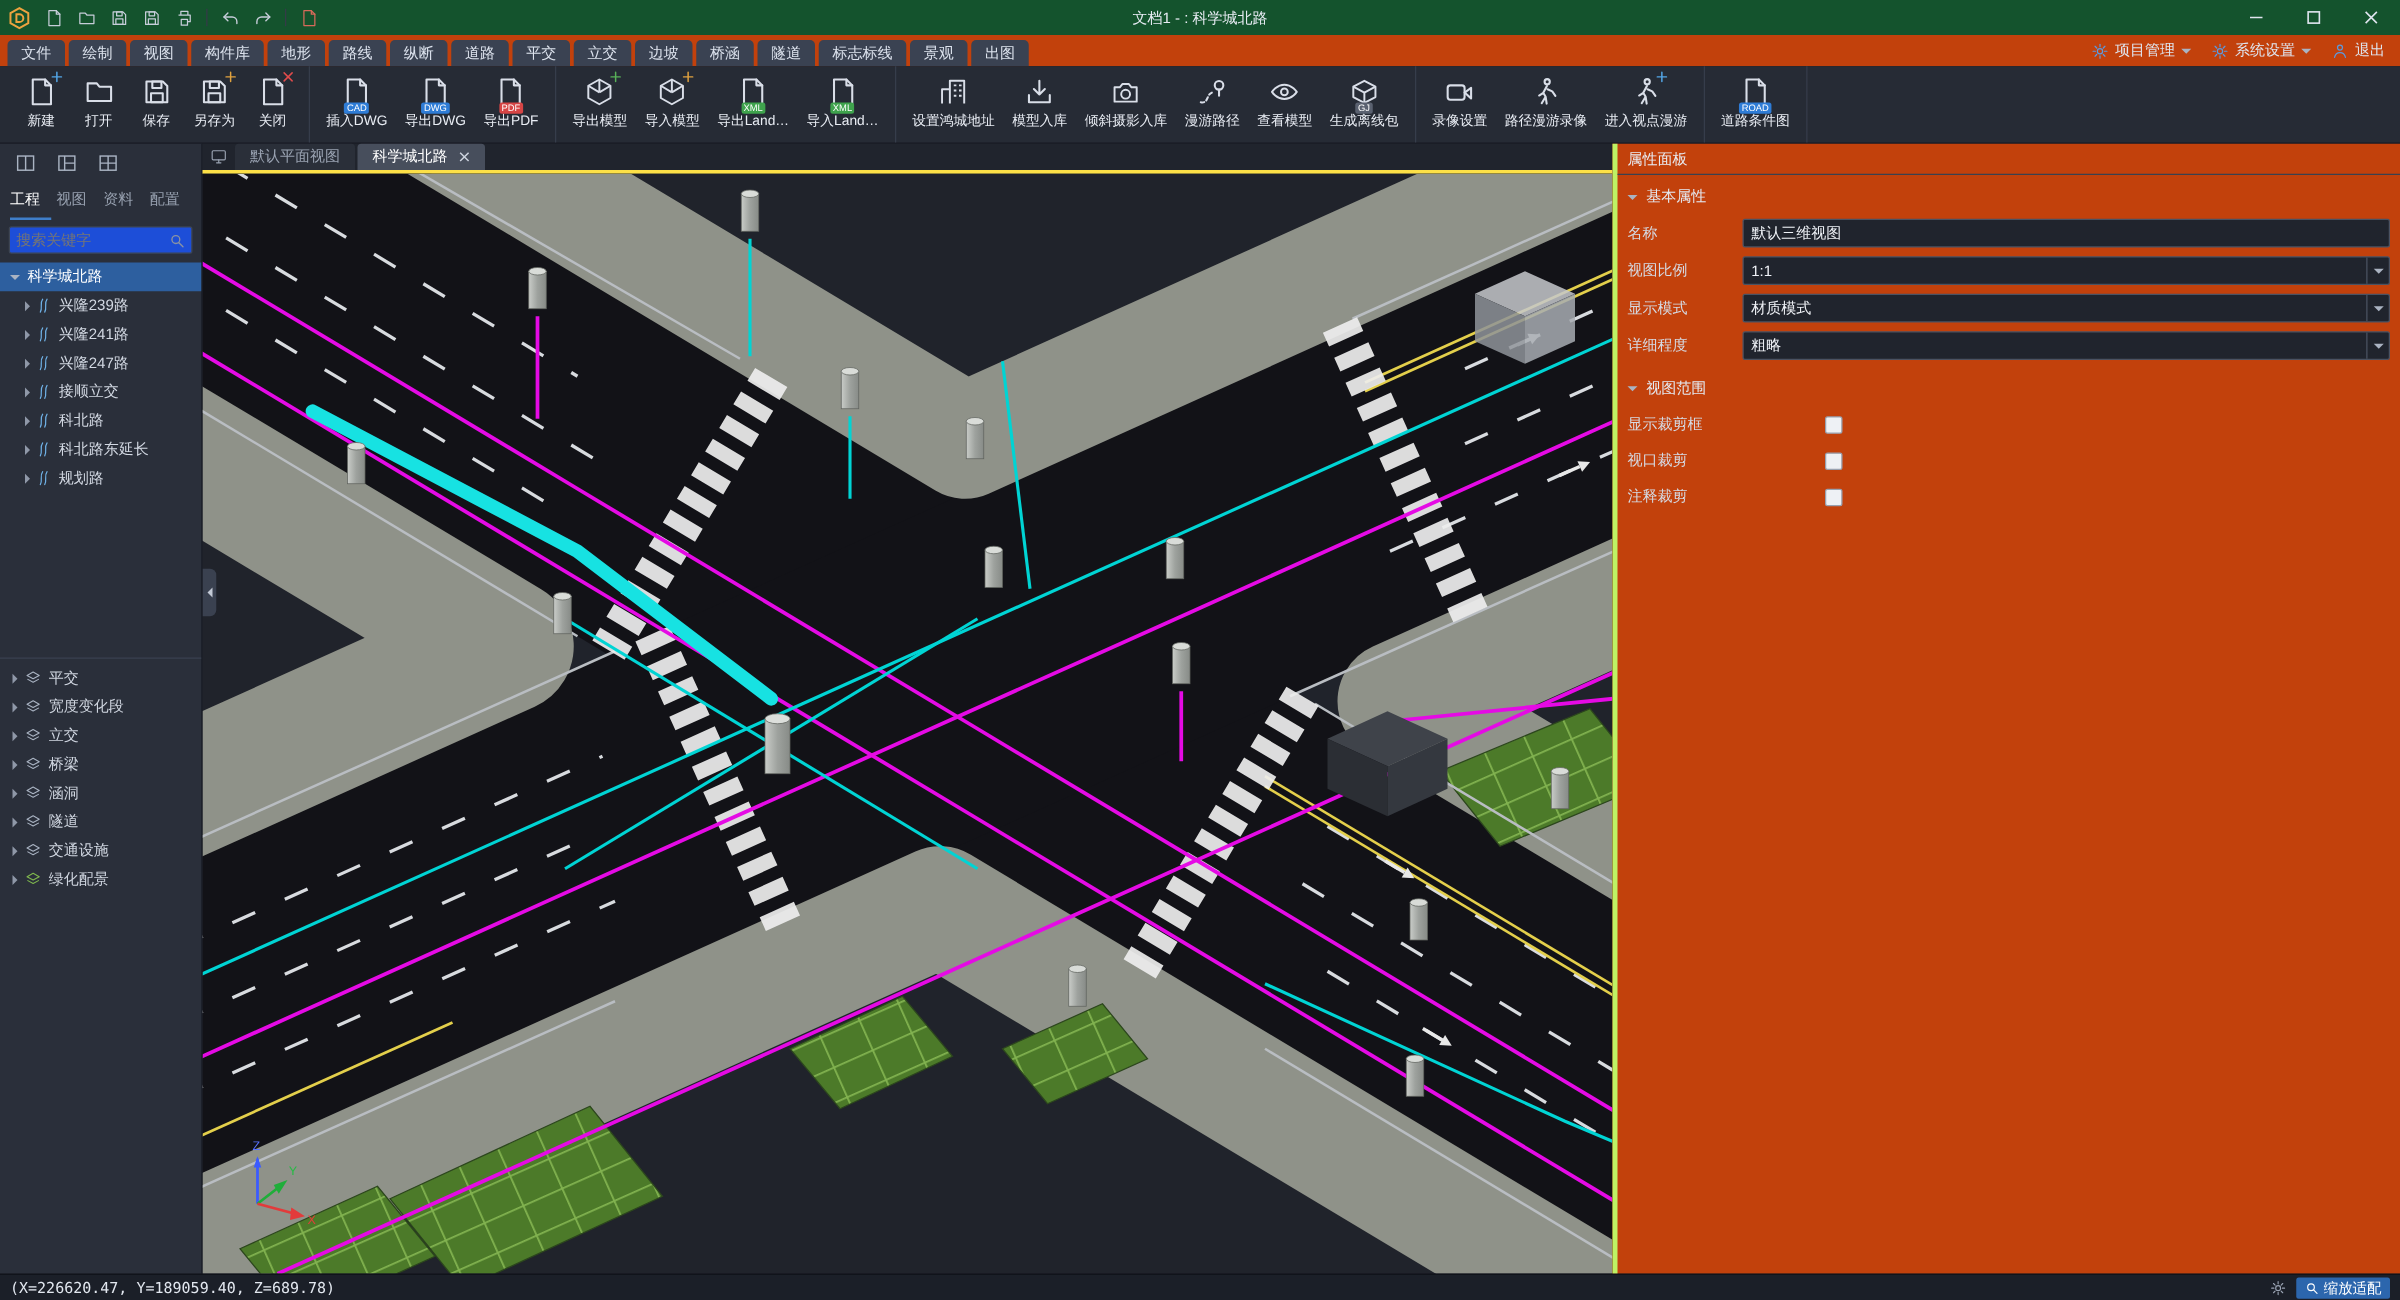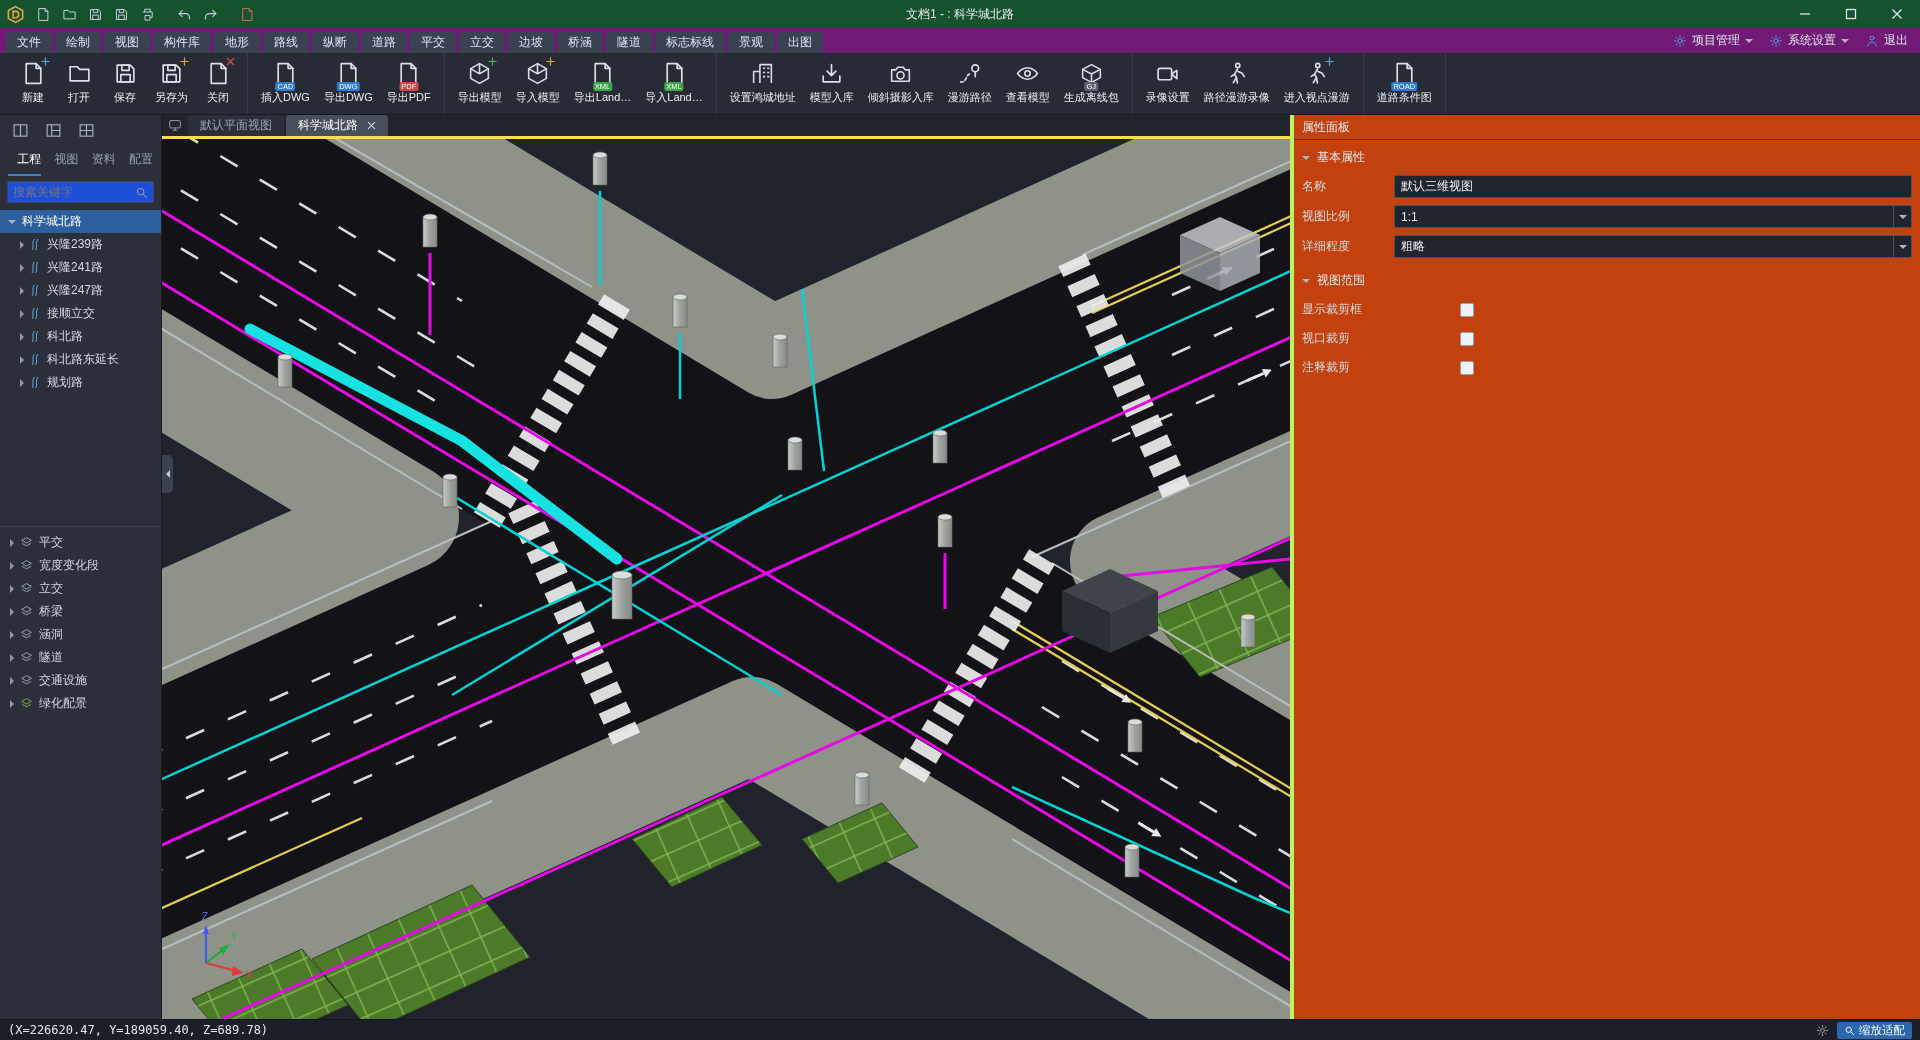--- a/index.html
+++ b/index.html
@@ -12,21 +12,21 @@
 .logo{display:flex;margin-right:4px}
 .logo svg{width:19px;height:19px;color:#eda33f}
 .tbtn{width:24px;height:22px;background:transparent;border:none;display:flex;align-items:center;justify-content:center;color:#c6cdd9}
 .tbtn svg{width:15px;height:15px}
 .tsep{width:1px;height:14px;background:#343b48;margin:0 4px}
 .tb-title{position:absolute;left:0;right:0;text-align:center;font-size:12px;color:#e8ecf4}
 .tb-win{margin-left:auto;display:flex;z-index:2}
 .wbtn{width:46px;height:28px;display:flex;align-items:center;justify-content:center;background:transparent;border:none;color:#dfe4ee}
 .wbtn svg{width:12px;height:12px}
 
-#menubar{position:absolute;top:28px;width:1920px;height:25px;background:#701a75;display:flex;align-items:flex-end}
+#menubar{position:absolute;top:28px;width:1920px;height:25px;background:#c2410c;display:flex;align-items:flex-end}
 .mtabs{display:flex;gap:3px;padding-left:6px}
 .mtab{background:#3a4252;color:#dde3ee;font-size:12px;padding:4px 11px 5px;border-radius:4px 4px 0 0;line-height:1;white-space:nowrap}
 .mright{margin-left:auto;display:flex;align-items:center;gap:16px;padding-right:12px;padding-bottom:4px}
 .mr-item{display:flex;align-items:center;gap:5px;font-size:12px;color:#dfe5ef}
 .mr-item svg{width:14px;height:14px;color:#5a9ae0}
 .cdown{width:0;height:0;border-left:4px solid transparent;border-right:4px solid transparent;border-top:4px solid #aab3c2}
 .cright{width:0;height:0;border-top:4px solid transparent;border-bottom:4px solid transparent;border-left:4px solid #8f98a8}
 
 #ribbon{position:absolute;top:53px;width:1920px;height:62px;background:#262b35;border-bottom:1px solid #161922;display:flex;align-items:stretch;padding:0 4px}
 .rgroup{display:flex;align-items:stretch;padding:0 6px;border-right:1px solid #363d4b}
@@ -36,21 +36,21 @@
 .ricon .ov{position:absolute;width:11px;height:11px;right:-4px;top:-3px;color:#53a7e8}
 .ov.green{color:#58b158}.ov.orange{color:#e0a23f}.ov.red{color:#e04b4b}
 .badge{position:absolute;left:50%;transform:translateX(-50%);bottom:-4px;font-size:7.5px;font-weight:normal;line-height:1;padding:1px 2px;border-radius:2px;color:#fff;white-space:nowrap}
 .bc-blue{background:#2e7cd6}.bc-red{background:#d64545}.bc-green{background:#3fa34d}.bc-dark{background:#5a6170}
 .rlabel{font-size:11px;color:#e9edf4;white-space:nowrap;line-height:1}
 
 #sidebar{position:absolute;left:0;top:115px;width:162px;height:904px;background:#2a2f3a;border-right:1px solid #191d26;display:flex;flex-direction:column}
 .sb-icons{display:flex;gap:16px;padding:7px 12px 5px;color:#aab4c3}
 .sb-icons svg{width:17px;height:17px}
 .sb-tabs{display:flex;padding:2px 8px 0;gap:4px}
-.sb-tab{flex:1;text-align:right;font-size:12px;color:#97a0af;padding:5px 0 6px}
+.sb-tab{flex:1;text-align:left;font-size:12px;color:#97a0af;padding:5px 0 6px}
 .sb-tab.active{color:#fff;border-bottom:2px solid #3f7ec9}
 .searchbox{margin:5px 7px 7px;height:22px;background:#1d4ed8;border:1px solid #3d4553;border-radius:2px;display:flex;align-items:center;padding:0 5px;gap:4px}
 .searchbox input{flex:1;background:transparent;border:none;outline:none;color:#cfd6e2;font-size:12px;min-width:0;font-family:inherit}
 .searchbox svg{width:13px;height:13px;color:#8a93a3;flex:none}
 .tree-root{height:23px;display:flex;align-items:center;gap:6px;background:#2d5f9f;color:#fff;font-size:12px;padding-left:8px}
 .tree-row{height:23px;display:flex;align-items:center;gap:5px;padding-left:20px;font-size:12px;color:#d3d9e3}
 .tree-row svg{width:13px;height:13px;color:#6fb1e6;flex:none}
 .cats{margin-top:132px;border-top:1px solid #3a4150;padding-top:4px}
 .cat-row{height:23px;display:flex;align-items:center;gap:6px;padding-left:10px;font-size:12px;color:#d0d6e0}
 .cat-row svg{width:13px;height:13px;color:#a9b3c2;flex:none}
@@ -900,20 +900,29 @@
   <div class="rp-row">
     <span class="rp-label">视图比例</span>
     <div class="rp-select">
       <span class="val">1:1</span>
       <span class="dd">
           <span class="cdown"></span>
         </span>
     </div>
   </div>
   <div class="rp-row">
+    <span class="rp-label">显示模式</span>
+    <div class="rp-select">
+      <span class="val">材质模式</span>
+      <span class="dd">
+          <span class="cdown"></span>
+        </span>
+    </div>
+  </div>
+  <div class="rp-row">
     <span class="rp-label">详细程度</span>
     <div class="rp-select">
       <span class="val">粗略</span>
       <span class="dd">
           <span class="cdown"></span>
         </span>
     </div>
   </div>
   <div class="rp-section">
     <span class="cdown"></span>

